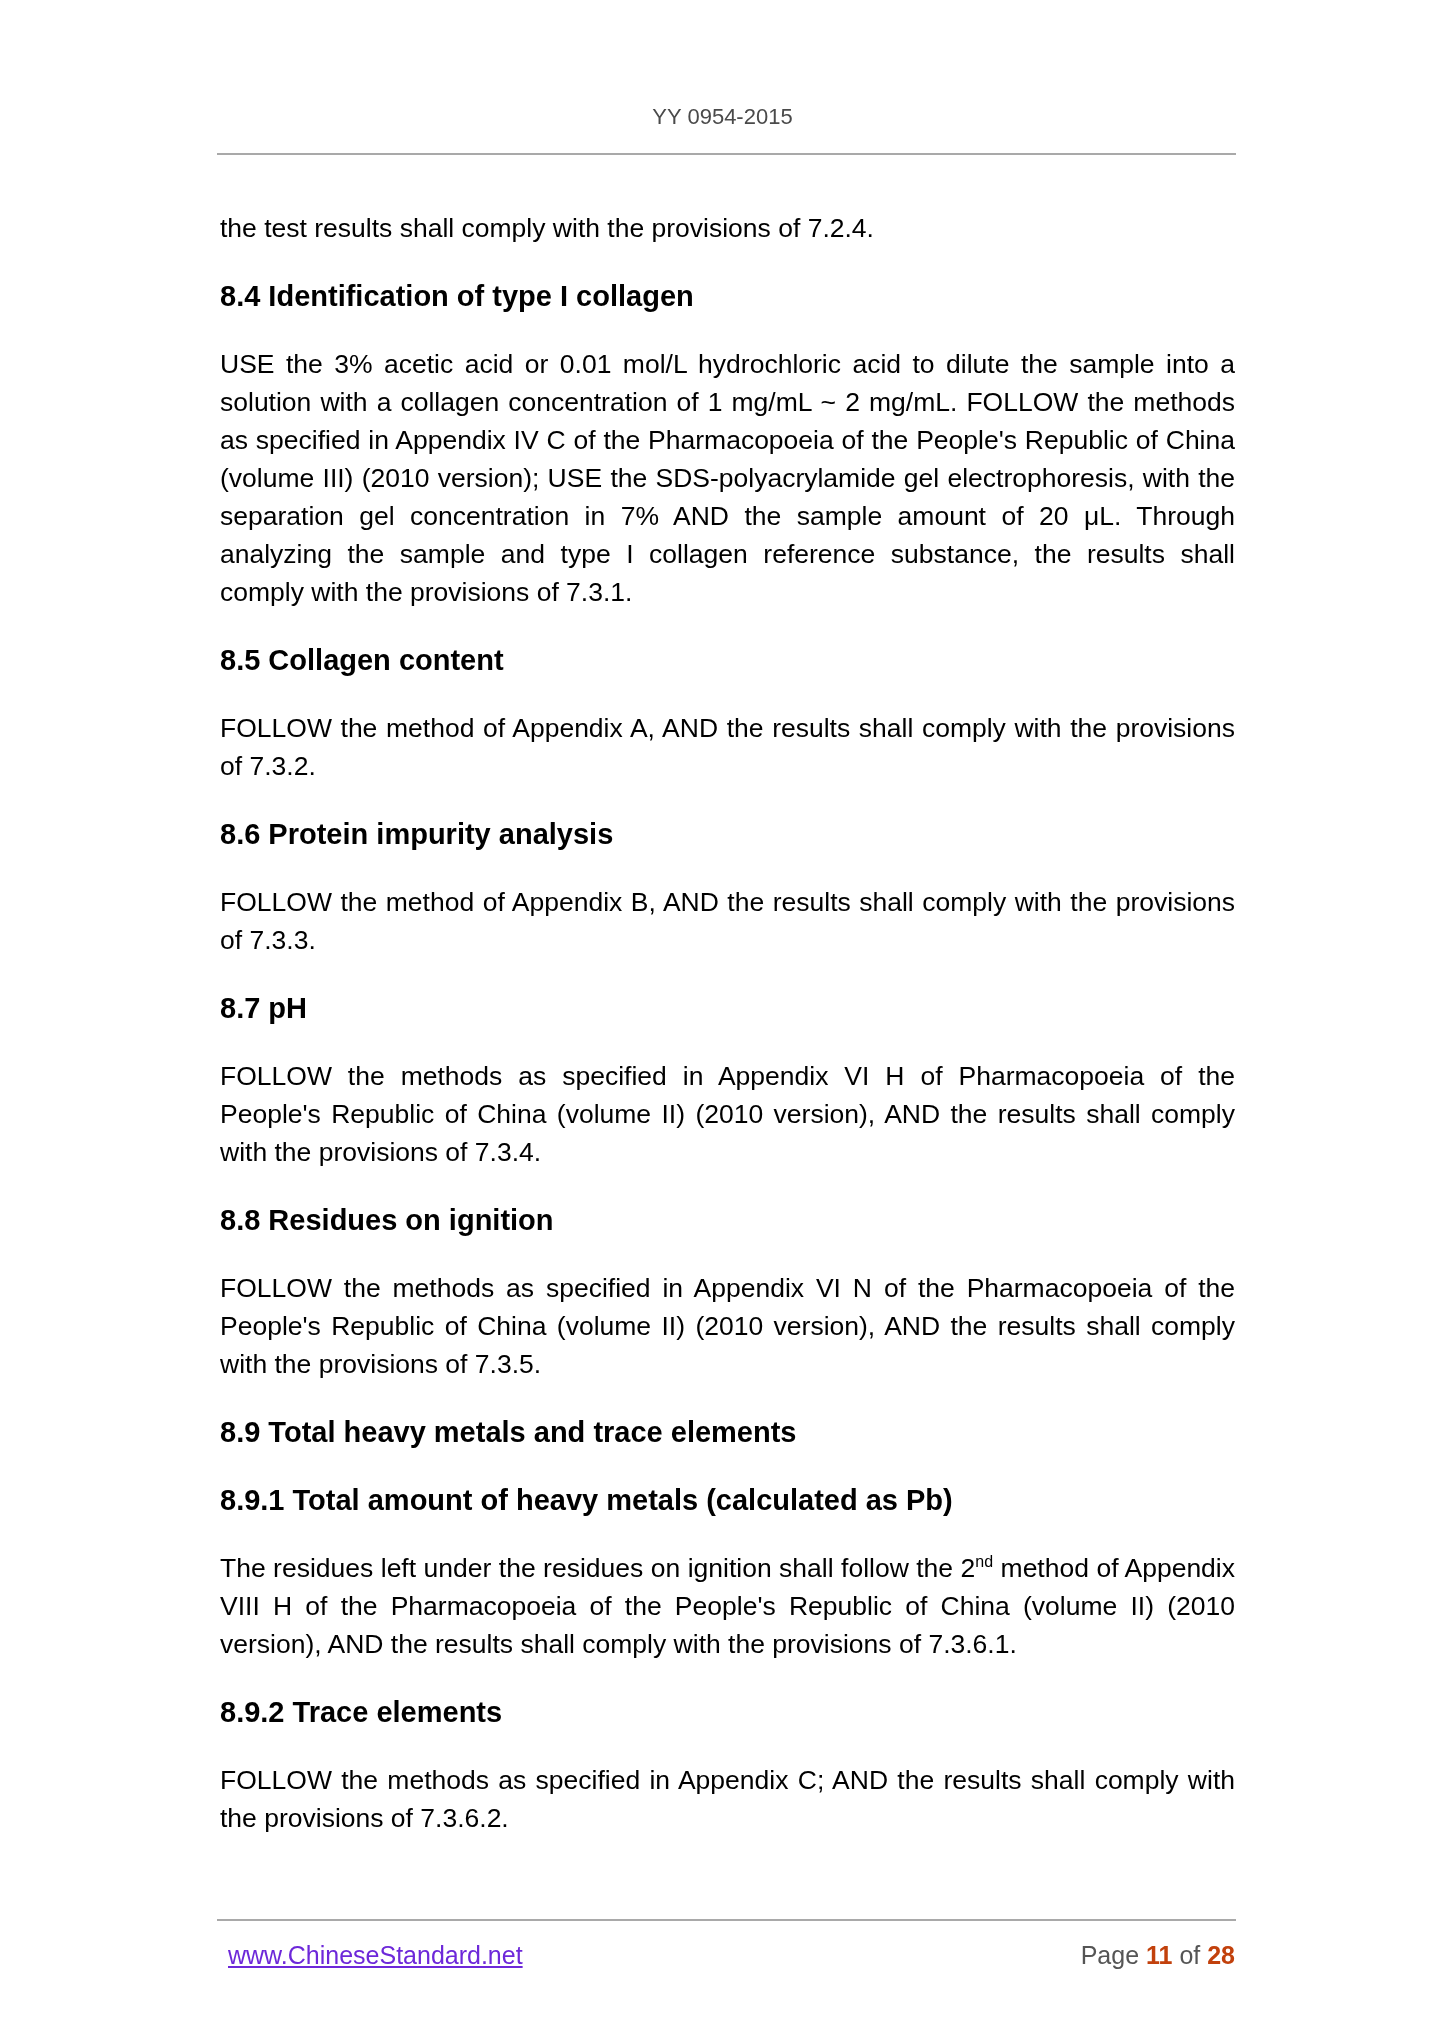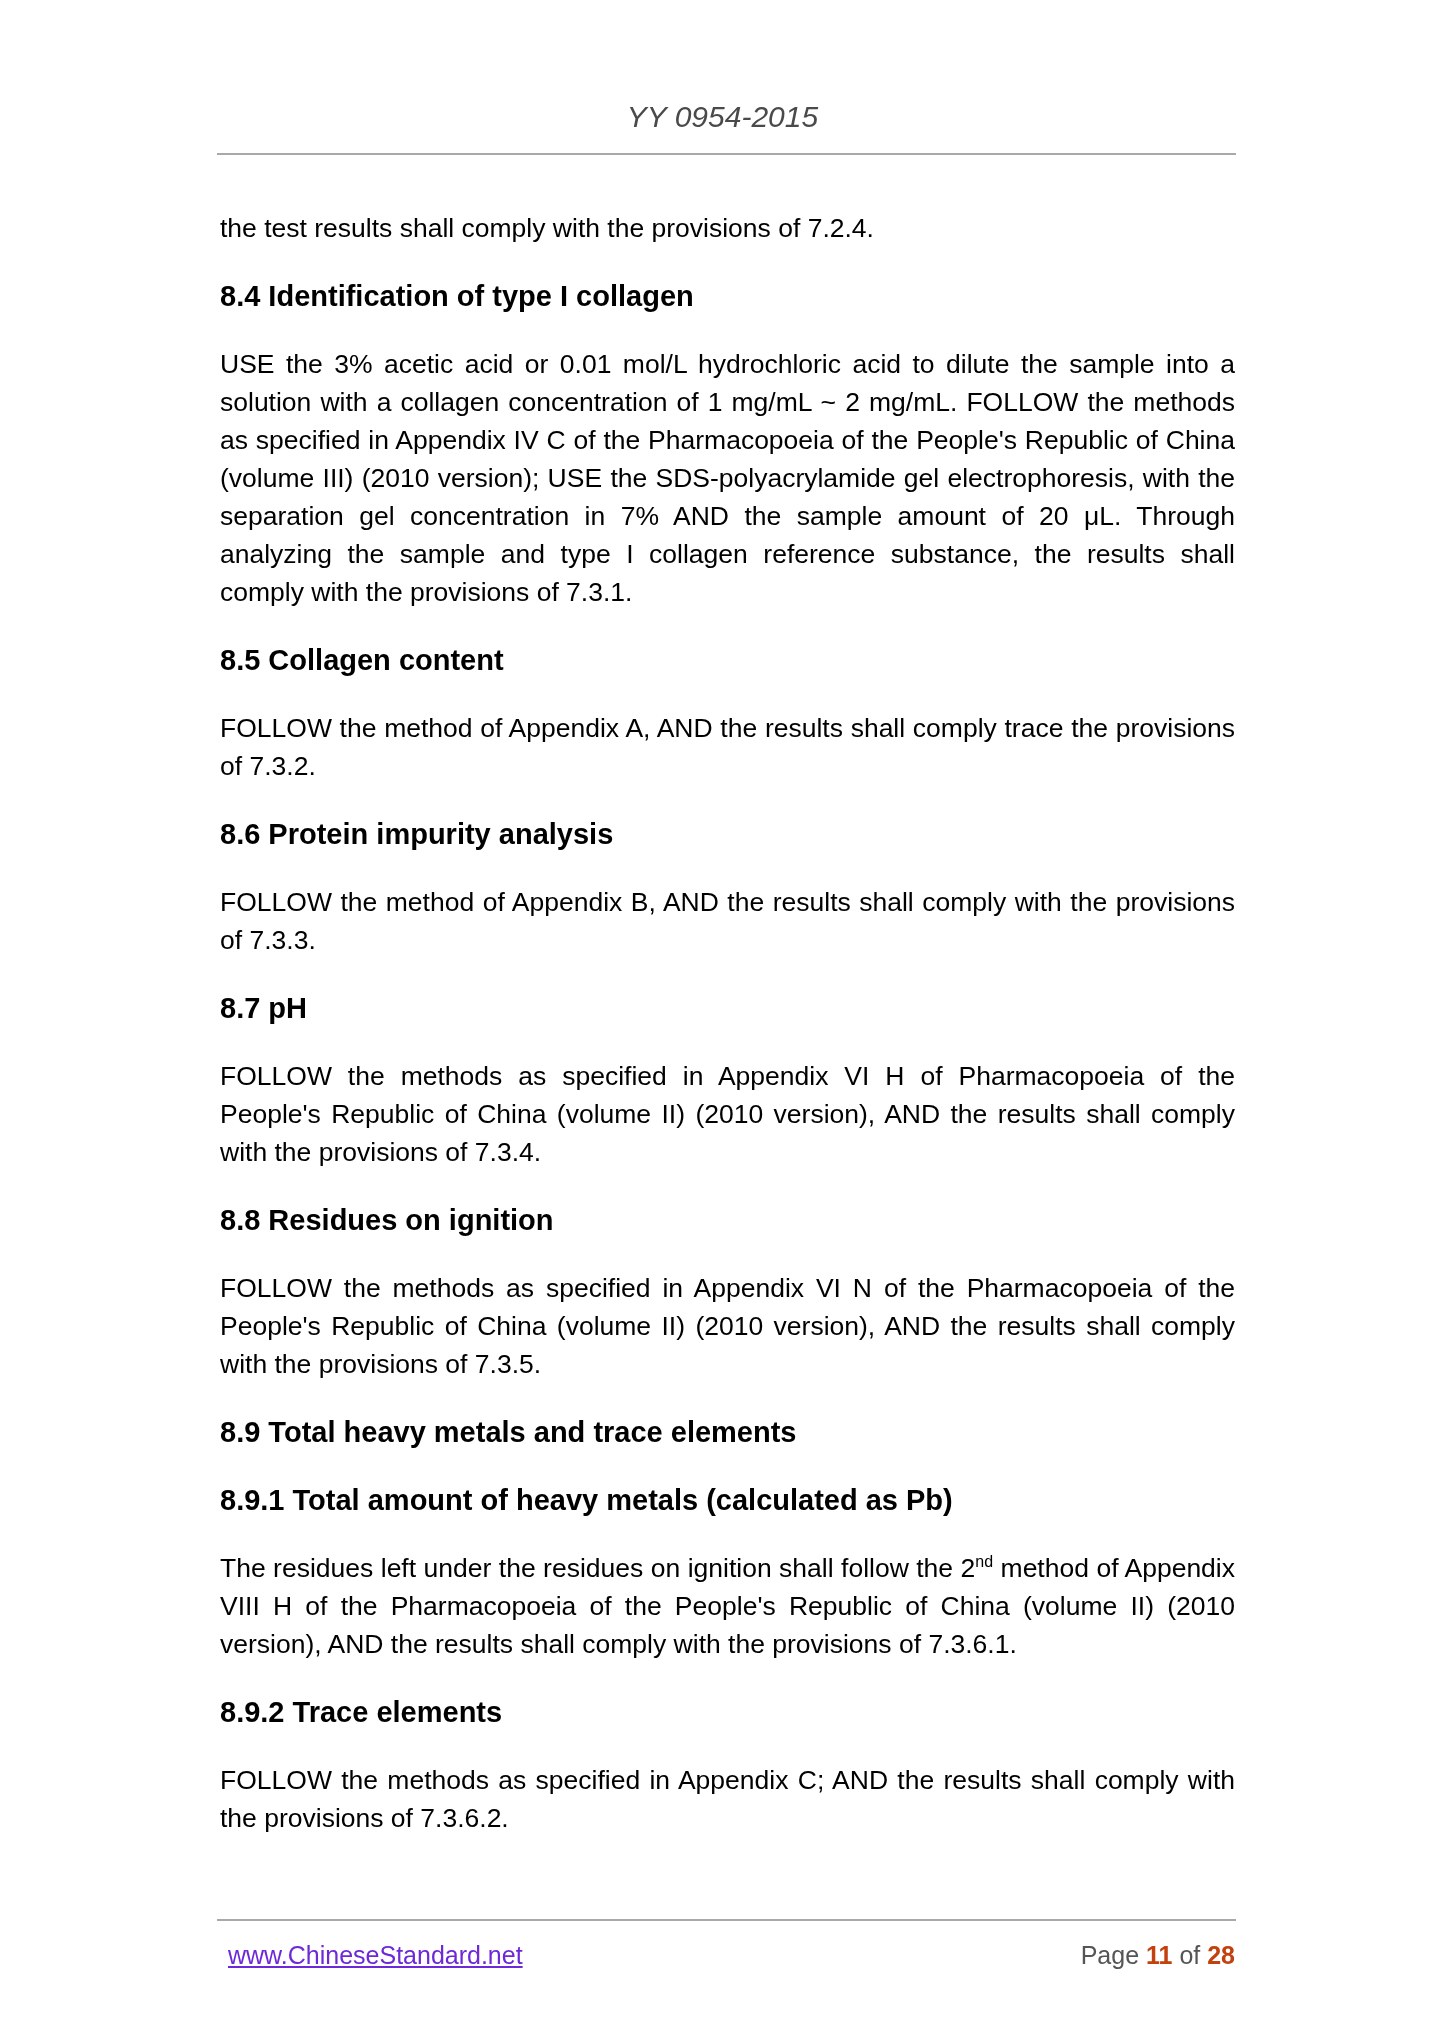--- a/index.html
+++ b/index.html
@@ -1,19 +1,19 @@
 <!DOCTYPE html>
 <html><head>
 <meta charset="utf-8">
 <style>
   html, body { margin: 0; padding: 0; background: #ffffff; }
   body { width: 1445px; height: 2044px; position: relative; overflow: hidden;
          font-family: "Liberation Sans", sans-serif; color: #000; }
   .page-header { position: absolute; left: 0; width: 1445px; top: 102px; text-align: center;
-                 font-size: 30px; color: #4a4a4a; line-height: 30px; font-style: italic; }
+                 font-size: 22px; color: #4a4a4a; line-height: 30px; }
   .rule { position: absolute; left: 217px; width: 1019px; height: 2px; background: #a9a9a9; }
   .rule.top { top: 153px; }
   .rule.bottom { top: 1919px; }
   .content { position: absolute; left: 220px; width: 1015px; top: 201px; }
   .p { font-size: 26.5px; line-height: 38px; margin: 8px 0 30px 0; text-align: justify; }
   .h { font-size: 29px; line-height: 38px; margin: 0 0 30px 0; font-weight: bold; }
   sup { font-size: 16px; line-height: 0; vertical-align: 10px; }
   .footer { position: absolute; top: 1940px; left: 228px; width: 1007px; font-size: 25px; line-height: 30px;
             color: #555; display: flex; justify-content: space-between; }
   .footer a { color: #6d28d9; text-decoration: underline; }
@@ -23,21 +23,21 @@
 <body>
 
 <div class="page-header">YY 0954-2015</div>
 <div class="rule top"></div>
 
 <div class="content">
   <p class="p">the test results shall comply with the provisions of 7.2.4.</p>
   <h2 class="h">8.4 Identification of type I collagen</h2>
   <p class="p">USE the 3% acetic acid or 0.01 mol/L hydrochloric acid to dilute the sample into a solution with a collagen concentration of 1 mg/mL ~ 2 mg/mL. FOLLOW the methods as specified in Appendix IV C of the Pharmacopoeia of the People's Republic of China (volume III) (2010 version); USE the SDS-polyacrylamide gel electrophoresis, with the separation gel concentration in 7% AND the sample amount of 20 μL. Through analyzing the sample and type I collagen reference substance, the results shall comply with the provisions of 7.3.1.</p>
   <h2 class="h">8.5 Collagen content</h2>
-  <p class="p">FOLLOW the method of Appendix A, AND the results shall comply trace the provisions of 7.3.2.</p>
+  <p class="p">FOLLOW the method of Appendix A, AND the results shall comply with the provisions of 7.3.2.</p>
   <h2 class="h">8.6 Protein impurity analysis</h2>
   <p class="p">FOLLOW the method of Appendix B, AND the results shall comply with the provisions of 7.3.3.</p>
   <h2 class="h">8.7 pH</h2>
   <p class="p">FOLLOW the methods as specified in Appendix VI H of Pharmacopoeia of the People's Republic of China (volume II) (2010 version), AND the results shall comply with the provisions of 7.3.4.</p>
   <h2 class="h">8.8 Residues on ignition</h2>
   <p class="p">FOLLOW the methods as specified in Appendix VI N of the Pharmacopoeia of the People's Republic of China (volume II) (2010 version), AND the results shall comply with the provisions of 7.3.5.</p>
   <h2 class="h">8.9 Total heavy metals and trace elements</h2>
   <h3 class="h">8.9.1 Total amount of heavy metals (calculated as Pb)</h3>
   <p class="p"><span>The residues left under the residues on ignition shall follow the 2</span><sup>nd</sup><span> method of Appendix VIII H of the Pharmacopoeia of the People's Republic of China (volume II) (2010 version), AND the results shall comply with the provisions of 7.3.6.1.</span></p>
   <h3 class="h">8.9.2 Trace elements</h3>

